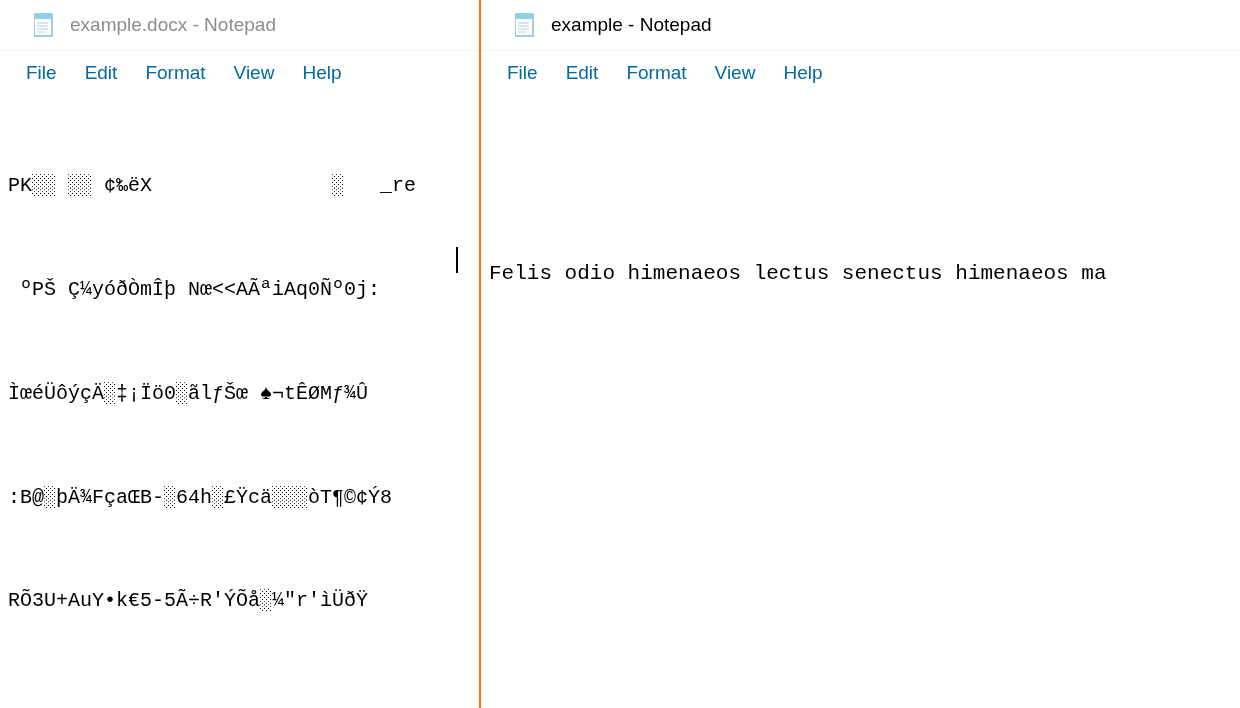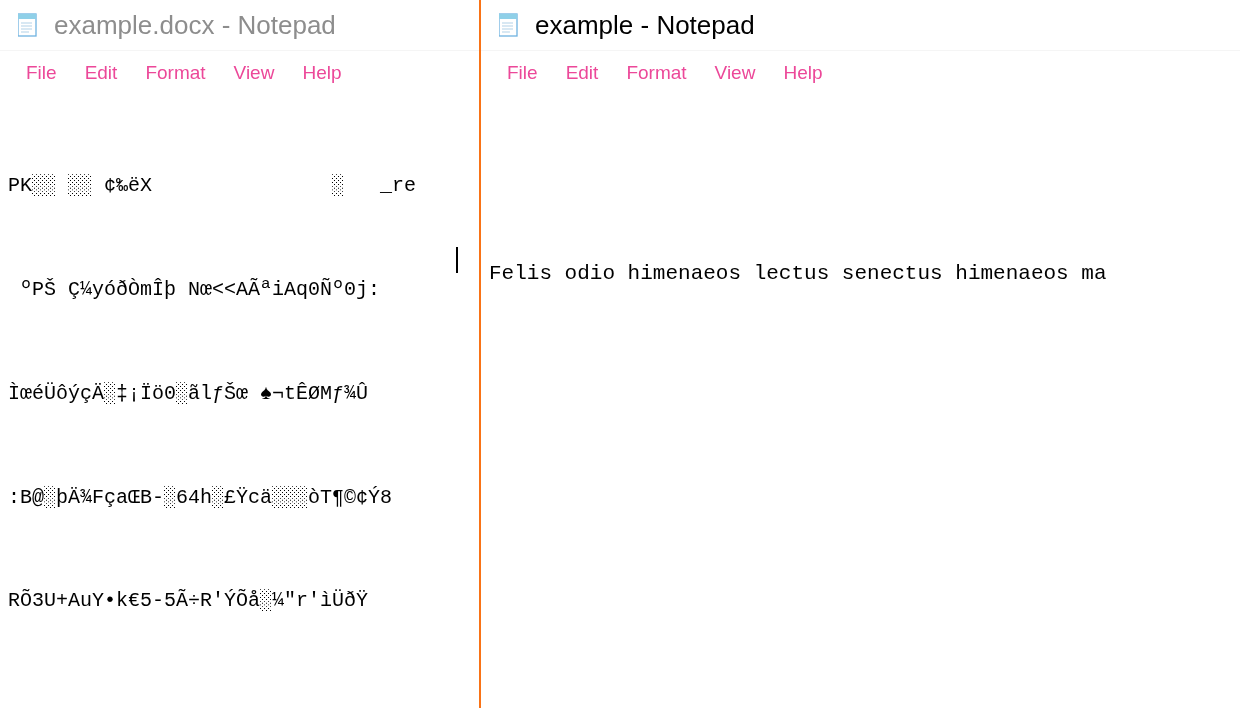--- a/index.html
+++ b/index.html
@@ -15,40 +15,40 @@
     position: absolute;
     background: #ffffff;
     box-sizing: border-box;
   }
   .titlebar {
     height: 50px;
     background: #ffffff;
     border-bottom: 1px solid #f5f5f5;
     display: flex;
     align-items: center;
-    padding-left: 18px;
+    padding-left: 34px;
     color: #000;
-    font-size: 26px;
+    font-size: 19px;
   }
   .window.inactive .titlebar {
     color: #8d8d8d;
   }
   .titlebar .icon {
     width: 22px;
     height: 26px;
     margin-right: 14px;
     flex-shrink: 0;
   }
   .menubar {
     height: 44px;
     display: flex;
     align-items: center;
     padding-left: 12px;
     font-size: 19px;
-    color: #ec4899;
+    color: #0369a1;
     gap: 0;
   }
   .menubar .item {
     padding: 4px 14px;
     cursor: default;
   }
   .content {
     position: absolute;
     left: 8px;
     right: 0;

